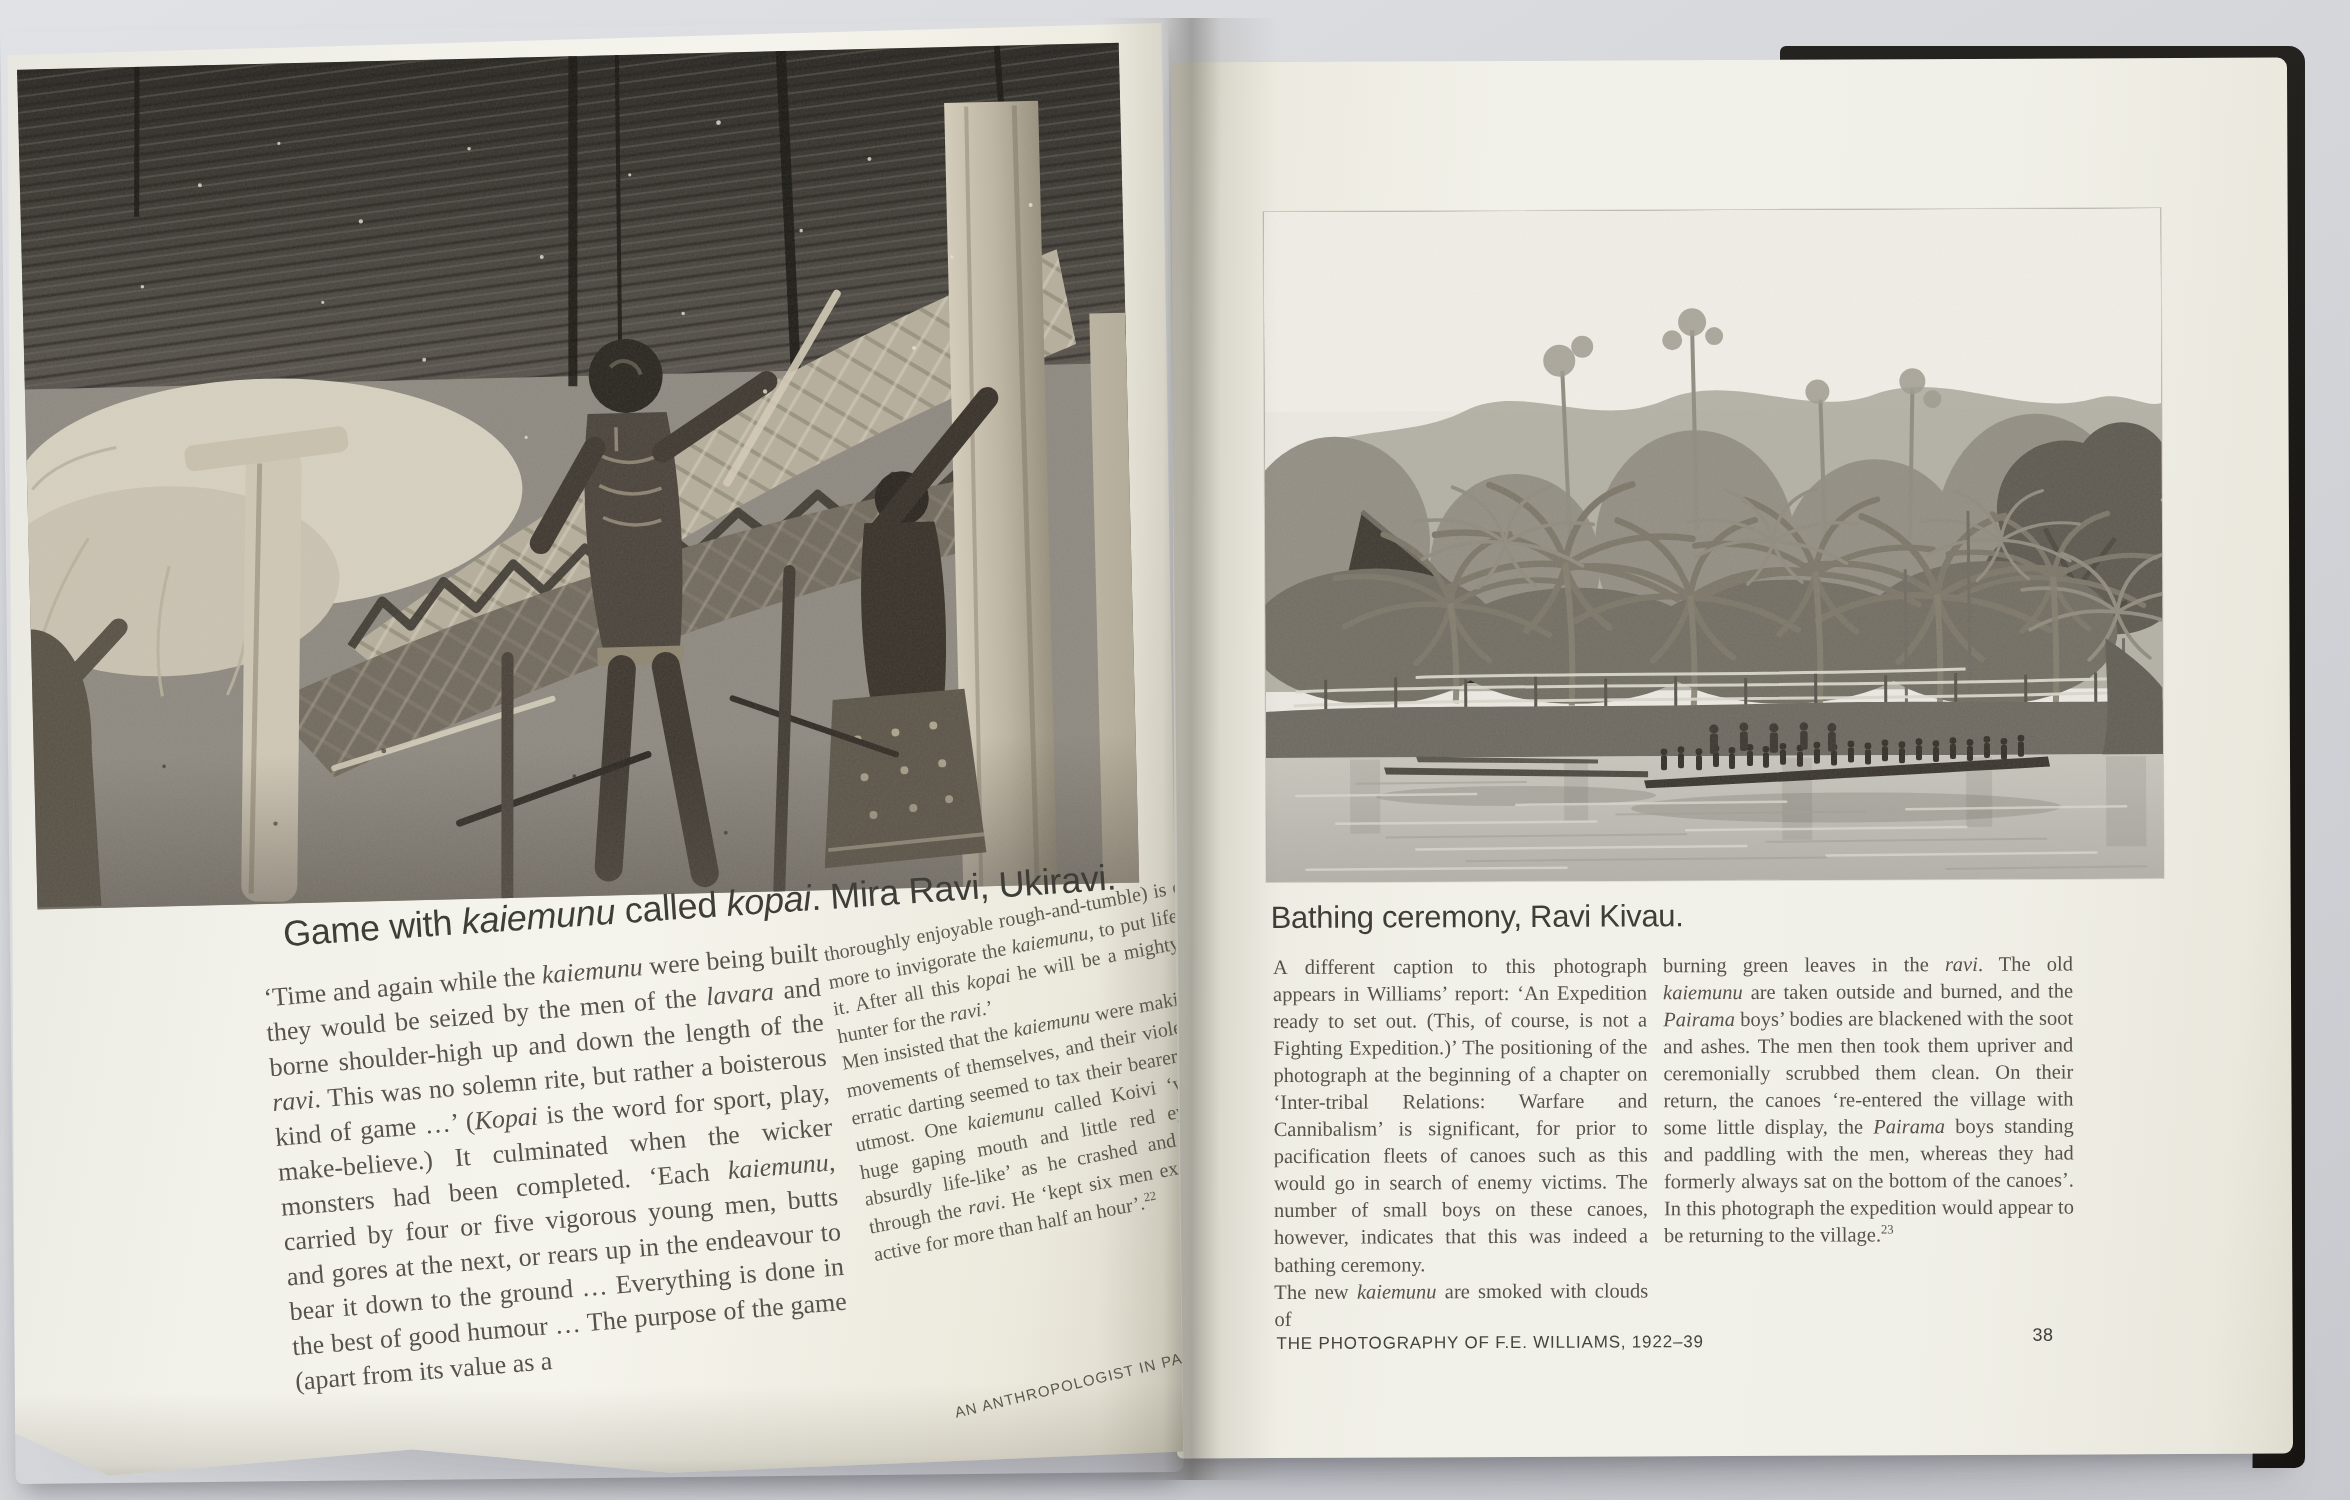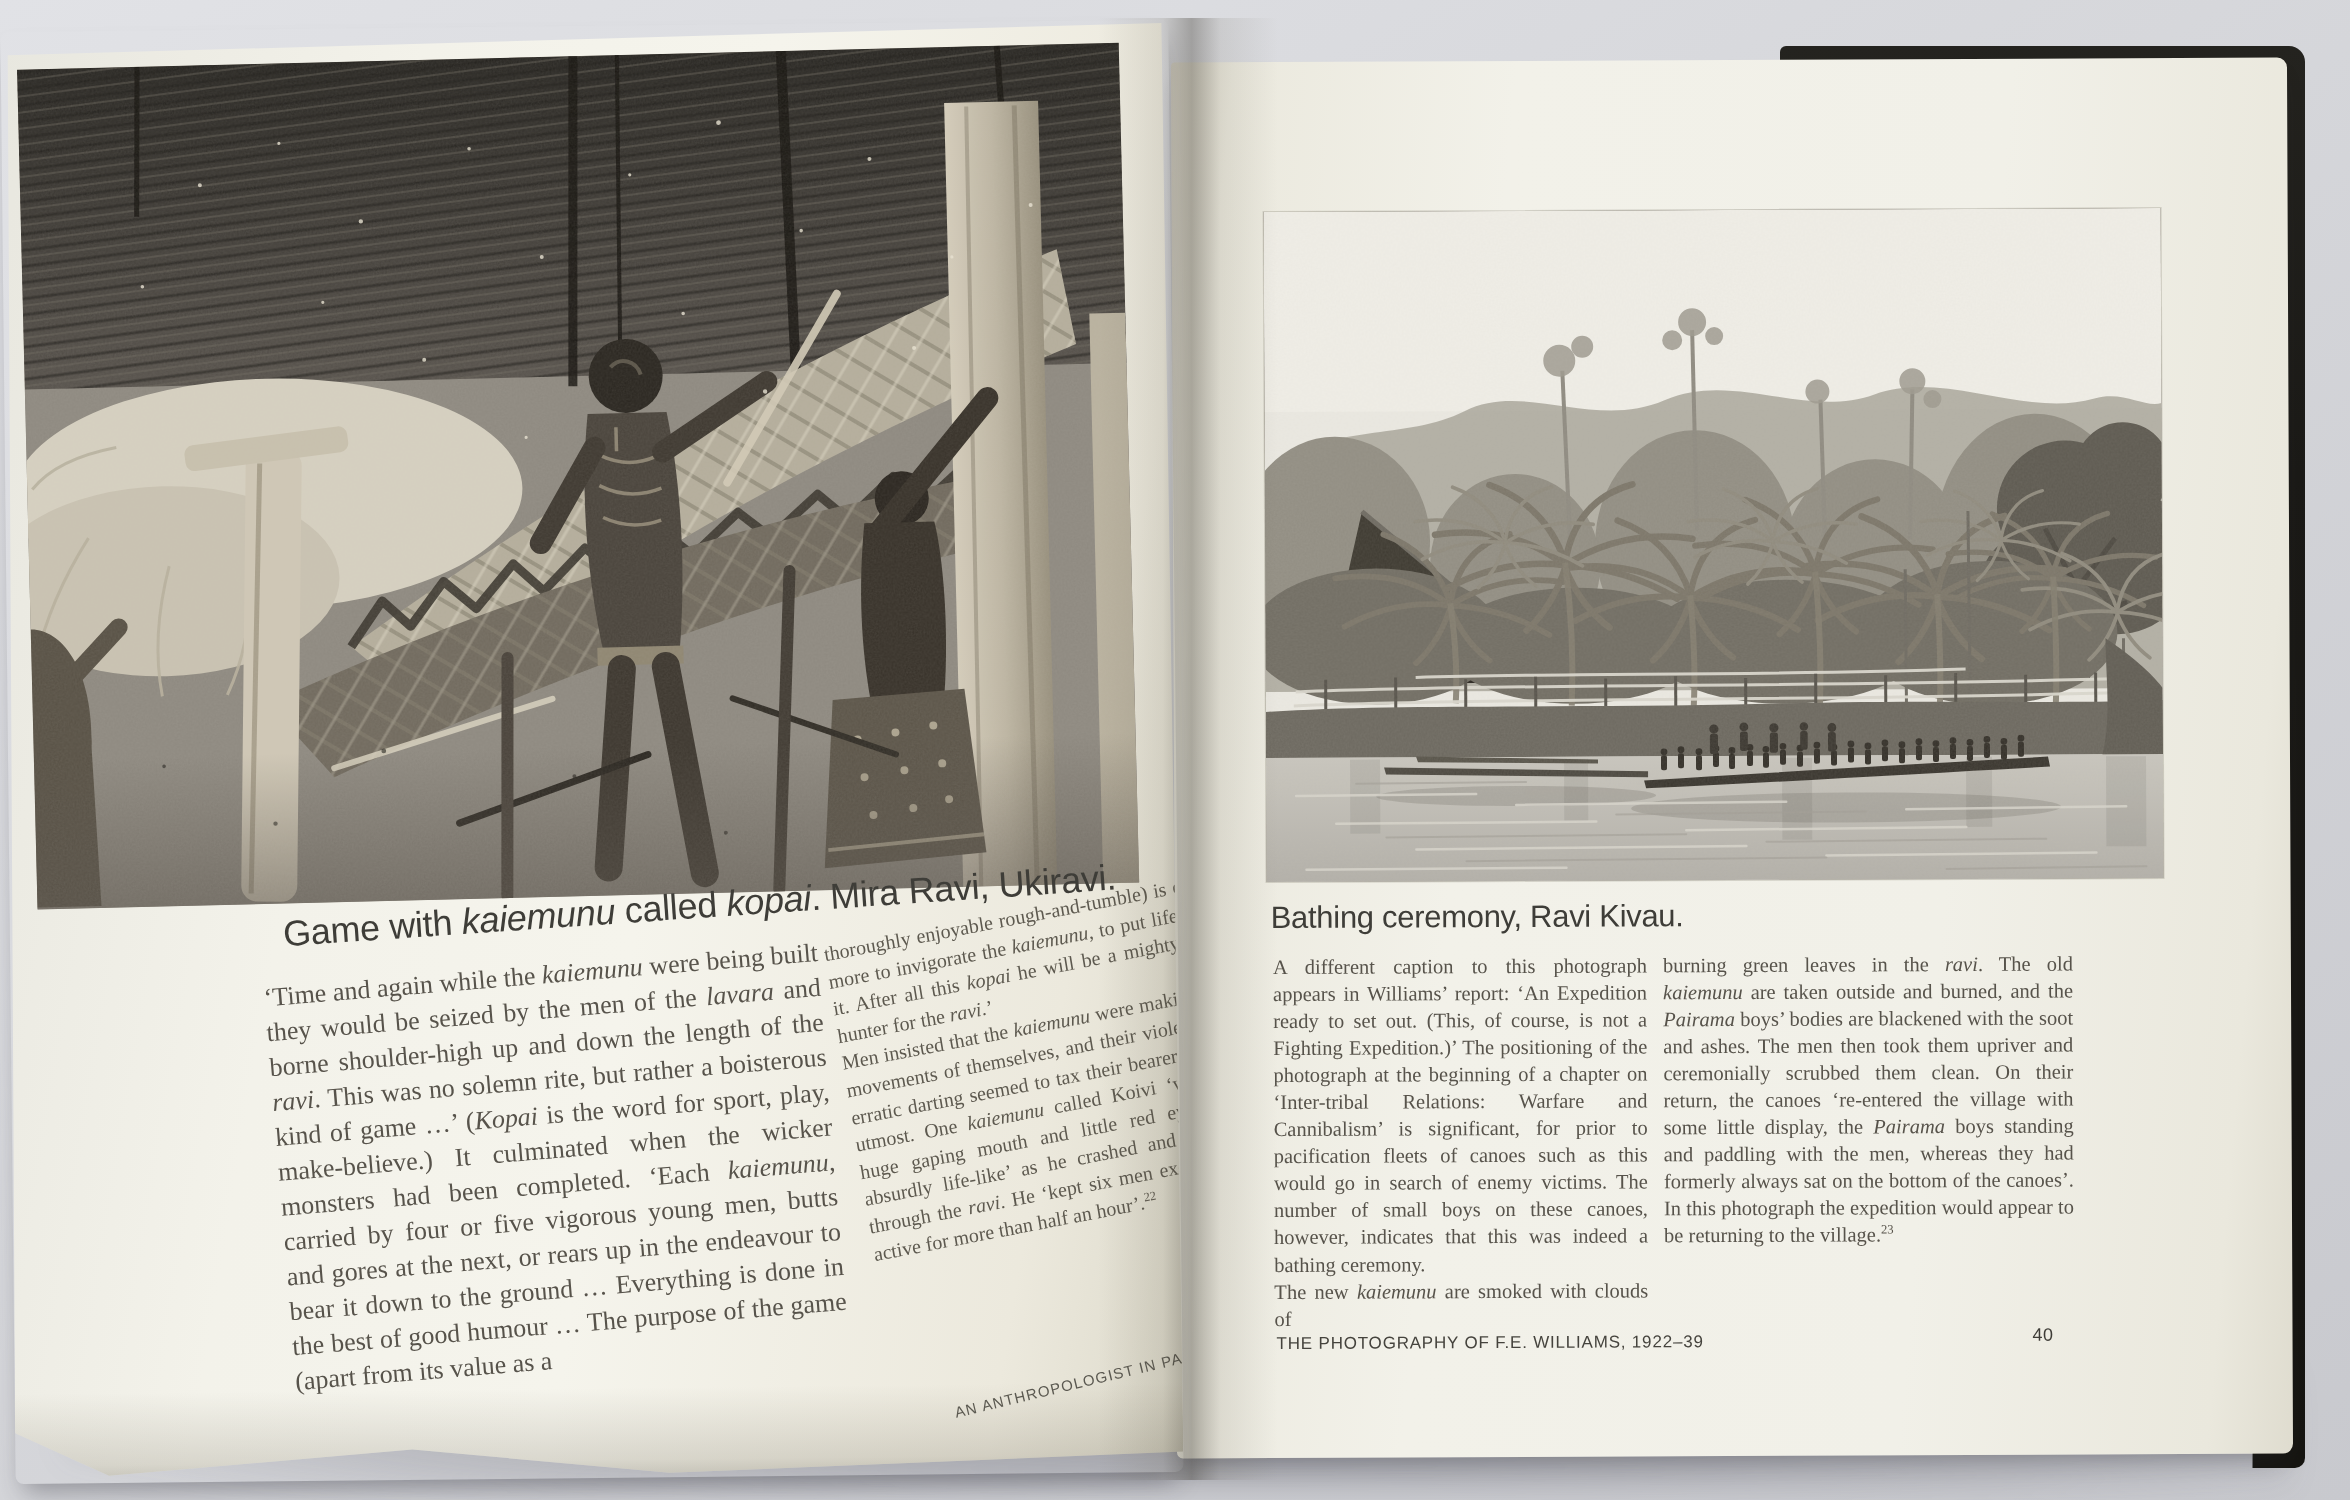--- a/index.html
+++ b/index.html
@@ -278,21 +278,21 @@
         <line x1="200" y1="650" x2="560" y2="648"></line>
           <line x1="680" y1="660" x2="880" y2="658"></line>
       </g>
       <rect width="897" height="670" filter="url(#grain)"></rect>
     </svg>
   </div>
   <div class="caption caption-right">Bathing ceremony, Ravi Kivau.</div>
   <div class="col col-r1">A different caption to this photograph appears in Williams’ report: ‘An Expedition ready to set out. (This, of course, is not a Fighting Expedition.)’ The positioning of the photograph at the beginning of a chapter on ‘Inter-tribal Relations: Warfare and Cannibalism’ is significant, for prior to pacification fleets of canoes such as this would go in search of enemy victims. The number of small boys on these canoes, however, indicates that this was indeed a bathing ceremony.<br>The new <i>kaiemunu</i> are smoked with clouds of</div>
   <div class="col col-r2">burning green leaves in the <i>ravi</i>. The old <i>kaiemunu</i> are taken outside and burned, and the <i>Pairama</i> boys’ bodies are blackened with the soot and ashes. The men then took them upriver and ceremonially scrubbed them clean. On their return, the canoes ‘re-entered the village with some little display, the <i>Pairama</i> boys standing and paddling with the men, whereas they had formerly always sat on the bottom of the canoes’. In this photograph the expedition would appear to be returning to the village.<sup>23</sup></div>
   <div class="running-footer footer-right">THE PHOTOGRAPHY OF F.E. WILLIAMS, 1922–39</div>
-  <div class="page-number">40</div>
+  <div class="page-number">38</div>
 </div>
 
 <div class="abs page-stack"></div>
 
 <div class="abs page-left-shadow"></div>
 <div class="page page-left">
   <div class="photo photo-left" aria-label="Men carrying large woven wicker kaiemunu effigies inside a thatched ravi">
     <svg viewBox="0 0 1102 840" preserveAspectRatio="none">
       <defs>
         <linearGradient id="lg-top" x1="0" y1="0" x2="0" y2="1">

